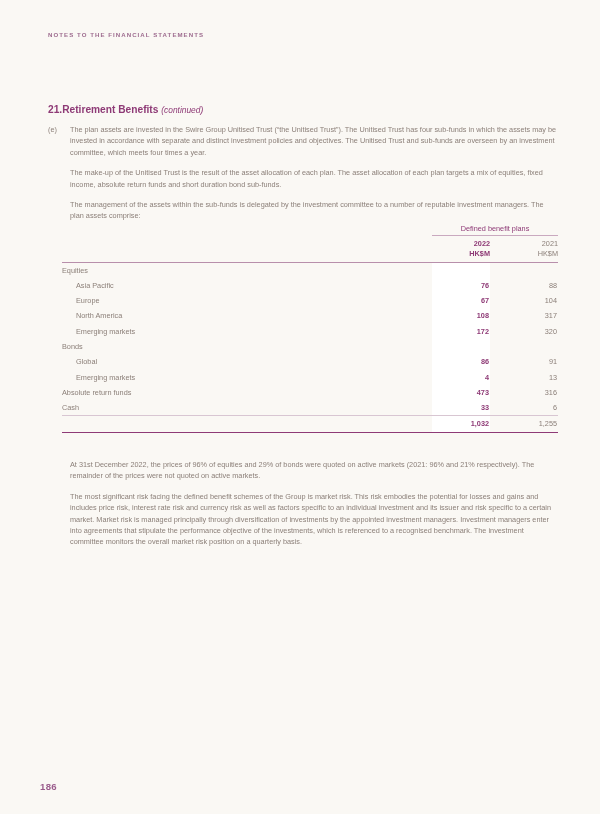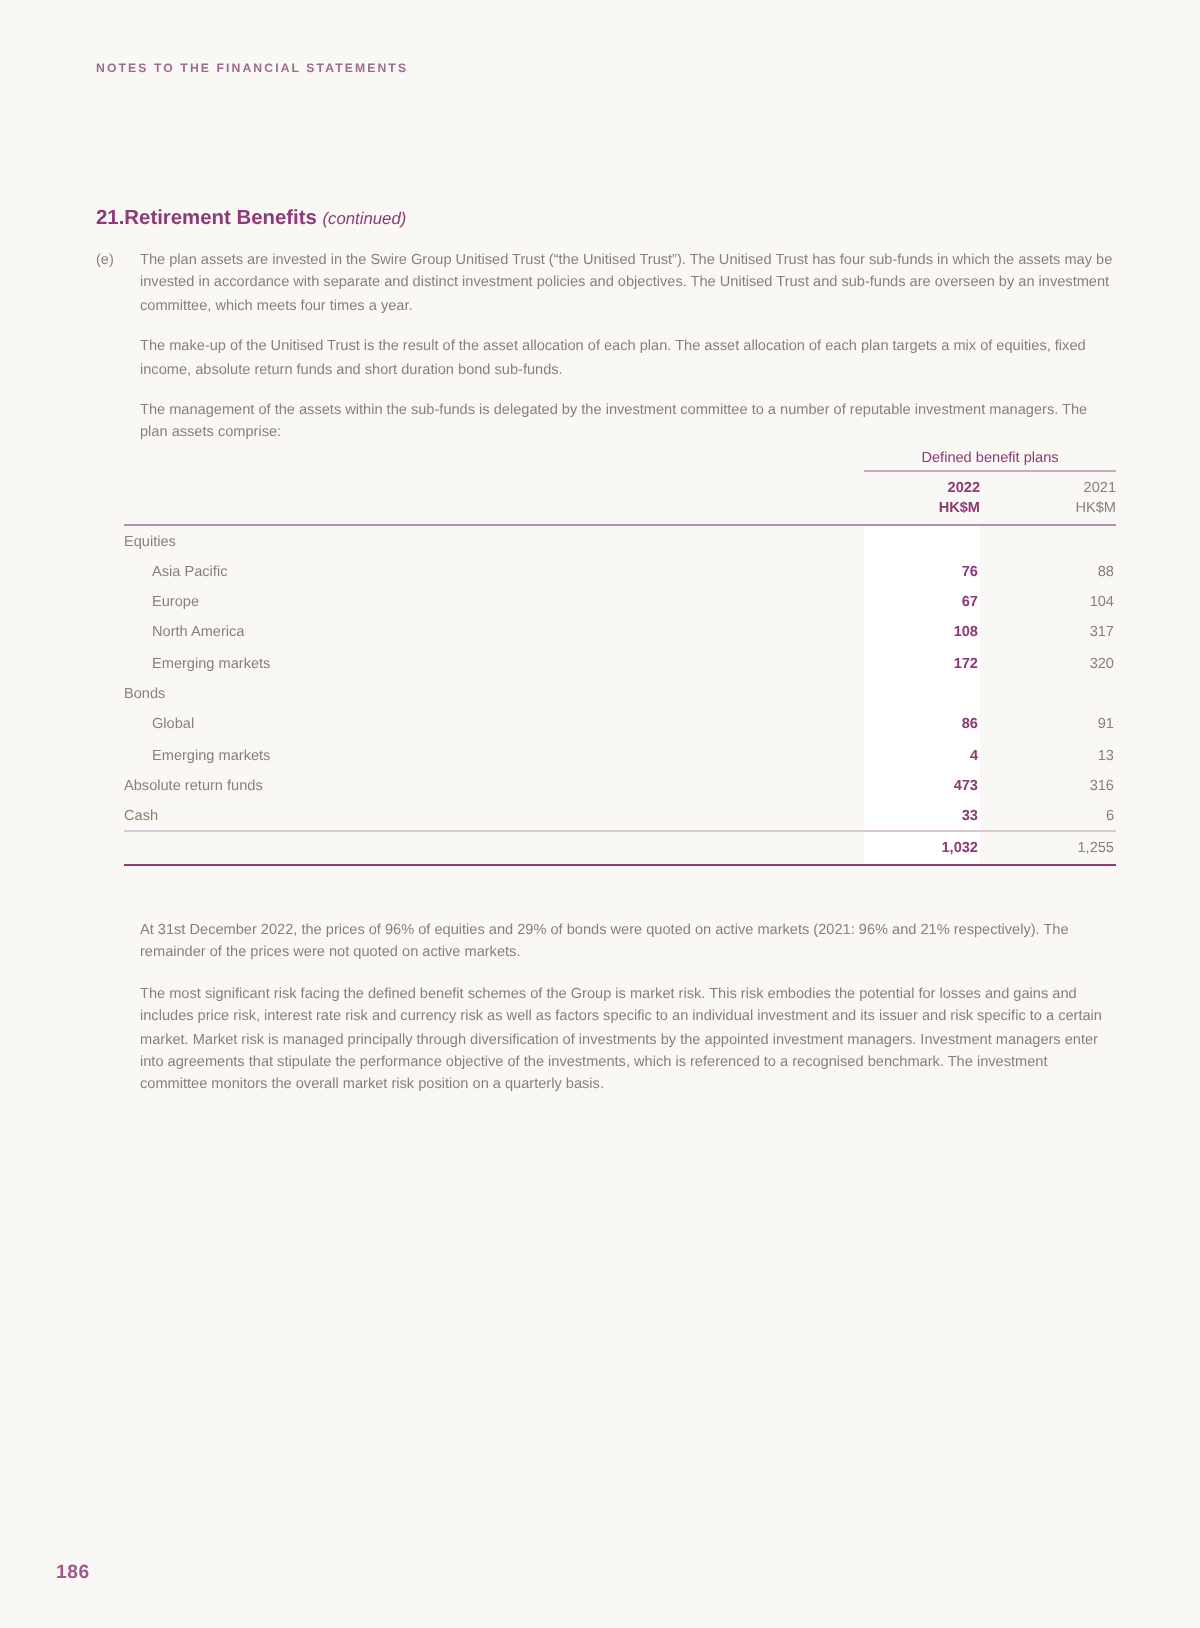--- a/index.html
+++ b/index.html
@@ -168,21 +168,21 @@
   .after-table p {
     margin: 0 0 9px 0;
     font-size: 7.3px;
     line-height: 11.4px;
     color: #8b7f78;
   }
 
   
   .folio {
     position: absolute;
-    left: 28px;
+    left: 40px;
     bottom: 22px;
     font-size: 9.6px;
     font-weight: bold;
     color: #9a5c8c;
     letter-spacing: 0.3px;
   }
 </style>
 </head>
 <body>
 

